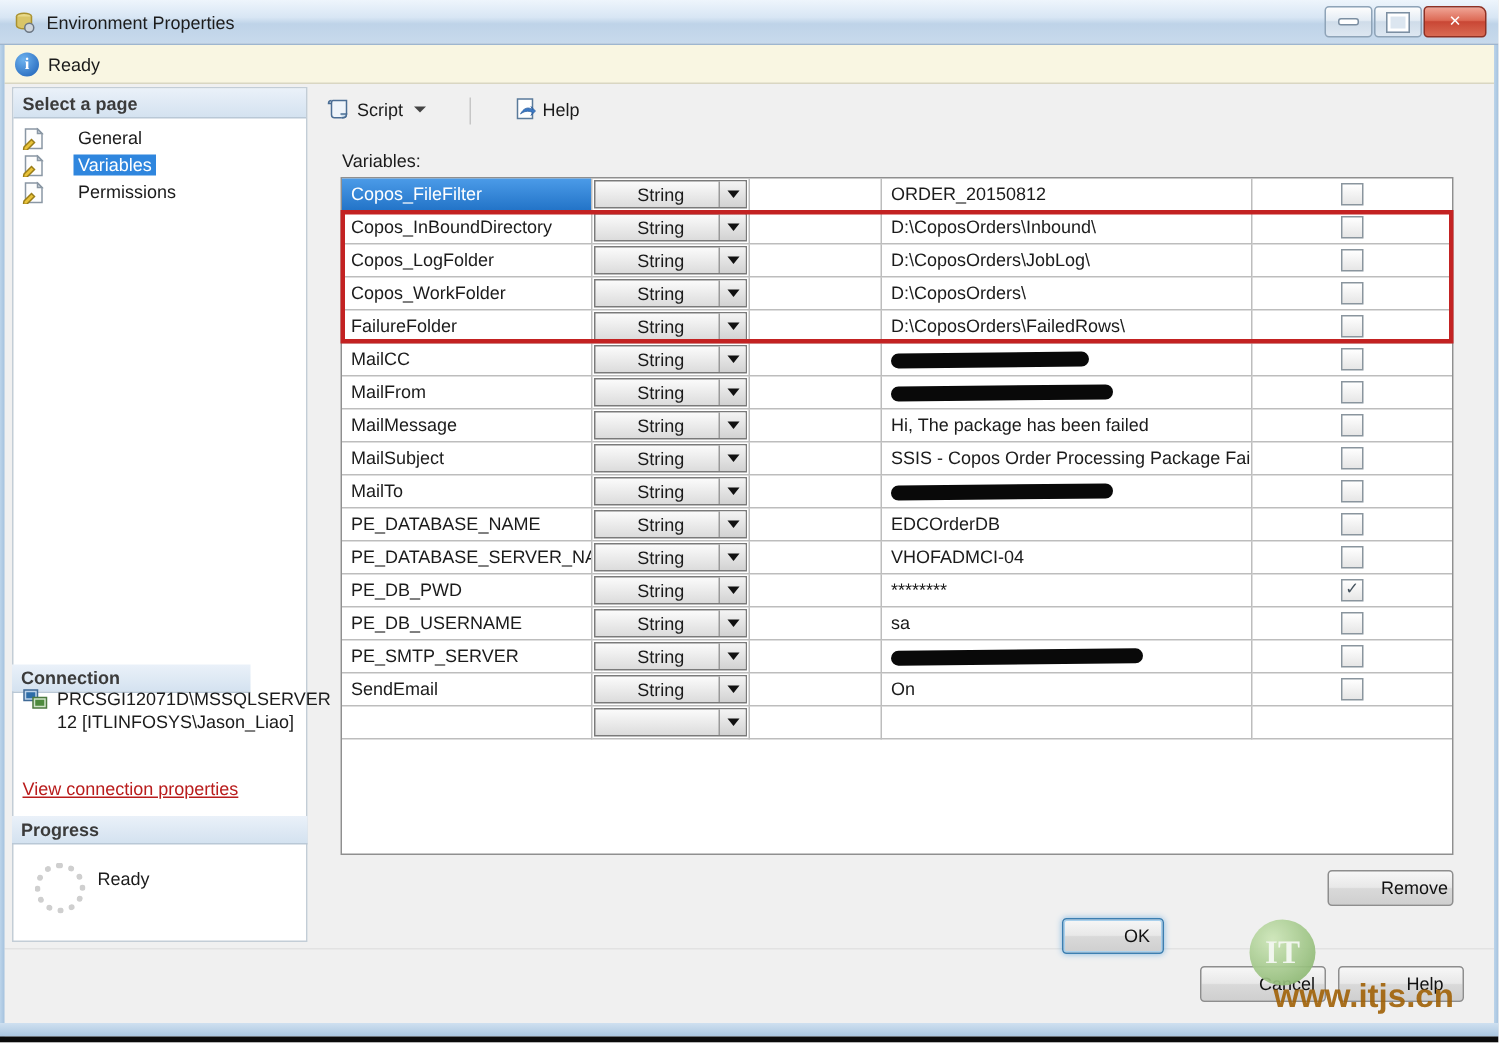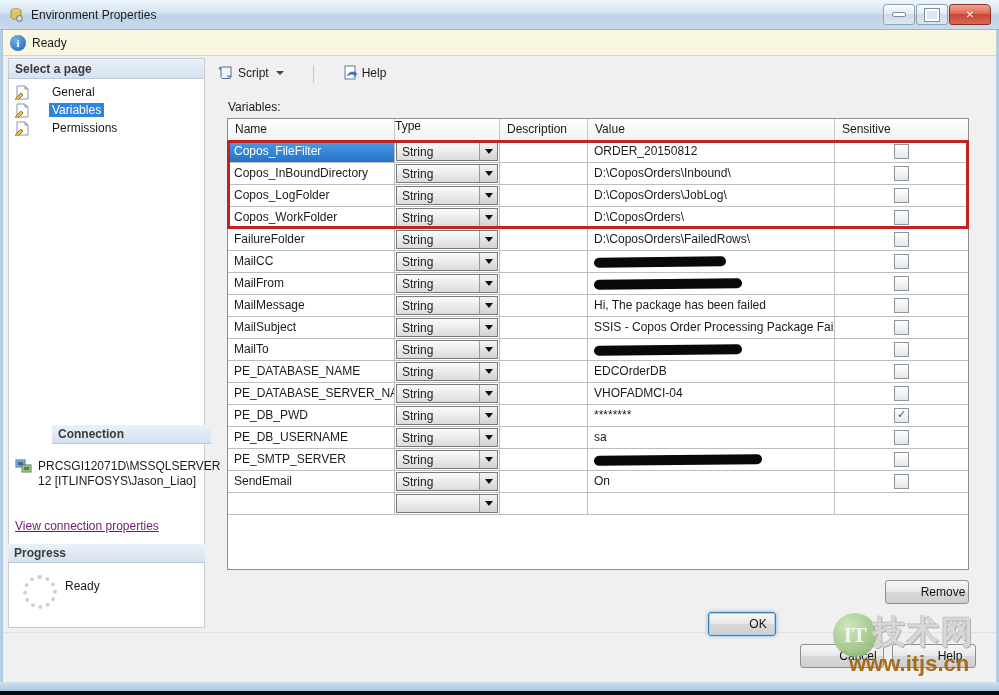--- a/index.html
+++ b/index.html
@@ -39,21 +39,21 @@
   .side-header{height:19px;background:linear-gradient(#eaf1f9,#d4e2f0);
     border-bottom:1px solid #b9c8d6;font-weight:bold;color:#3b3b3b;
     display:flex;align-items:center;padding:0 6px;}
   .page-list{padding:4px 0 0 6px;}
   .page-item{display:flex;align-items:center;gap:19px;height:18px;cursor:pointer;}
   .page-item .lbl{padding:0 3px;}
   .page-item.selected .lbl{background:#2f86de;color:#ffffff;}
   .doc-icon{width:15px;height:15px;flex:0 0 15px;}
   .conn-body{padding:8px 4px 0 6px;display:flex;gap:5px;}
   .conn-text{line-height:15px;}
-  .link{color:#701a75;text-decoration:underline;cursor:pointer;display:inline-block;margin:0 0 0 6px;}
+  .link{color:#b91c1c;text-decoration:underline;cursor:pointer;display:inline-block;margin:0 0 0 6px;}
   .spinner{width:26px;height:26px;border:4px dotted #cfcfcf;border-radius:50%;margin:10px 8px 0 14px;}
   .progress-row{display:flex;align-items:flex-start;}
   .progress-row .lbl{margin-top:14px;}
 
   
   .toolbar{left:212px;top:59px;height:24px;display:flex;align-items:flex-end;gap:20px;}
   .tool-btn{display:flex;align-items:center;gap:4px;padding:2px 5px;border:1px solid transparent;cursor:pointer;}
   .tb-sep{width:1px;height:18px;background:#c6c6c6;margin:0 3px;}
   .caret{width:0;height:0;border-left:4px solid transparent;border-right:4px solid transparent;border-top:4px solid #444;margin-left:3px;}
   .vars-label{left:228px;top:100px;}
@@ -67,21 +67,21 @@
     padding:3px 0 0 6px;white-space:nowrap;overflow:hidden;position:relative;}
   .col-name{width:167px;}
   .col-type{width:105px;padding:0;}
   .col-desc{width:88px;}
   .col-value{width:247px;}
   .col-sens{width:133px;border-right:none;display:flex;align-items:center;justify-content:center;padding:0;}
   .trow.selected .col-name{background:linear-gradient(#4b9be8,#2374c8);color:#fff;}
 
   .combo{position:absolute;left:1px;right:1px;top:1px;bottom:1px;display:flex;
     border:1px solid #7a7a7a;background:linear-gradient(#fbfbfb,#dcdcdc);cursor:pointer;}
-  .combo-text{flex:1;padding:2px 0 0 5px;overflow:hidden;}
+  .combo-text{flex:1;padding:2px 0 0 5px;overflow:hidden;text-align:center;}
   .combo-arrow{width:17px;border-left:1px solid #9a9a9a;background:linear-gradient(#f4f4f4,#d2d2d2);
     display:flex;align-items:center;justify-content:center;}
   .combo-arrow::after{content:"";width:0;height:0;border-left:4px solid transparent;
     border-right:4px solid transparent;border-top:5px solid #111;}
 
   .checkbox{width:13px;height:13px;border:1px solid #8a959e;background:linear-gradient(#fff,#e6e6e6);
     display:flex;align-items:center;justify-content:center;cursor:pointer;}
   .checkbox.checked::after{content:"\2713";font-size:11px;font-weight:bold;color:#44525e;margin-top:-2px;}
 
   .redact{display:inline-block;height:10px;background:#090909;border-radius:6px;margin-top:3px;transform:rotate(-.6deg);}
@@ -171,21 +171,21 @@
       <svg width="15" height="15" viewBox="0 0 15 15">
         <path d="M2 1h8l3 3v10H2z" fill="#fdfdfd" stroke="#8a97a4"></path>
         <path d="M10 1l3 3h-3z" fill="#d7dee5" stroke="#8a97a4"></path>
         <path d="M1 13l5-5 2 2-5 5-2.5.5z" fill="#e8c23a" stroke="#9a7d17"></path>
       </svg>
     </span>
     <span class="lbl">Permissions</span>
   </div>
 </div>
 
-  <div class="abs side-header" style="left:-1px;top:366px;width:159px;margin-left:44px;">Connection</div>
+  <div class="abs side-header" style="left:-1px;top:384px;width:159px;">Connection</div>
   <div class="abs" style="left:0;top:392px;width:190px;">
     <div class="conn-body">
       <span>
         <svg width="18" height="16" viewBox="0 0 18 16">
           <rect x="1" y="1" width="9" height="7" fill="#bcd3ea" stroke="#3f6a96"></rect>
           <rect x="2.5" y="2.5" width="6" height="4" fill="#2e6da8"></rect>
           <rect x="7" y="6" width="9" height="7" fill="#cfe3c8" stroke="#4c7a3f"></rect>
           <rect x="8.5" y="7.5" width="6" height="4" fill="#4d8a3c"></rect>
         </svg>
       </span>
@@ -224,27 +224,20 @@
         <path d="M4 11c2-4 5-5 8-3l-1-2 3 3-3 3 1-2c-3-1.6-6-.6-8 1z" fill="#3b78c4" stroke="#2a5c9c" stroke-width=".5"></path>
       </svg>
     </span>
     <span>Help</span>
   </span>
 </div>
 
 <div class="abs vars-label">Variables:</div>
 
 <div class="abs table">
-  <div class="hrow">
-      <div class="hcell col-name">Name</div>
-      <div class="hcell col-type">Type</div>
-      <div class="hcell col-desc">Description</div>
-      <div class="hcell col-value">Value</div>
-      <div class="hcell col-sens" style="justify-content: flex-start; display: block; padding-left: 7px; padding-top: 3px;">Sensitive</div>
-    </div>
   <div>
       <div class="trow selected">
         <div class="cell col-name">Copos_FileFilter</div>
         <div class="cell col-type">
           <div class="combo">
             <span class="combo-text">String</span>
             <span class="combo-arrow"></span>
           </div>
         </div>
         <div class="cell col-desc"></div>
@@ -487,15 +480,14 @@
 <div class="abs btn btn-cancel">Cancel</div>
 <div class="abs btn btn-help">Help</div>
 
 <div class="abs side-border" style="left:0;top:30px;width:3px;height:661px;"></div>
 <div class="abs side-border" style="left:996px;top:30px;width:3px;height:661px;"></div>
 <div class="abs bottom-band"></div>
 <div class="abs bottom-black"></div>
 
 <div class="abs watermark">
   <span class="wm-circle">IT</span>
-  <span class="wm-title">技术网</span>
   <span class="wm-url">www.itjs.cn</span>
 </div>
 
 </body></html>

